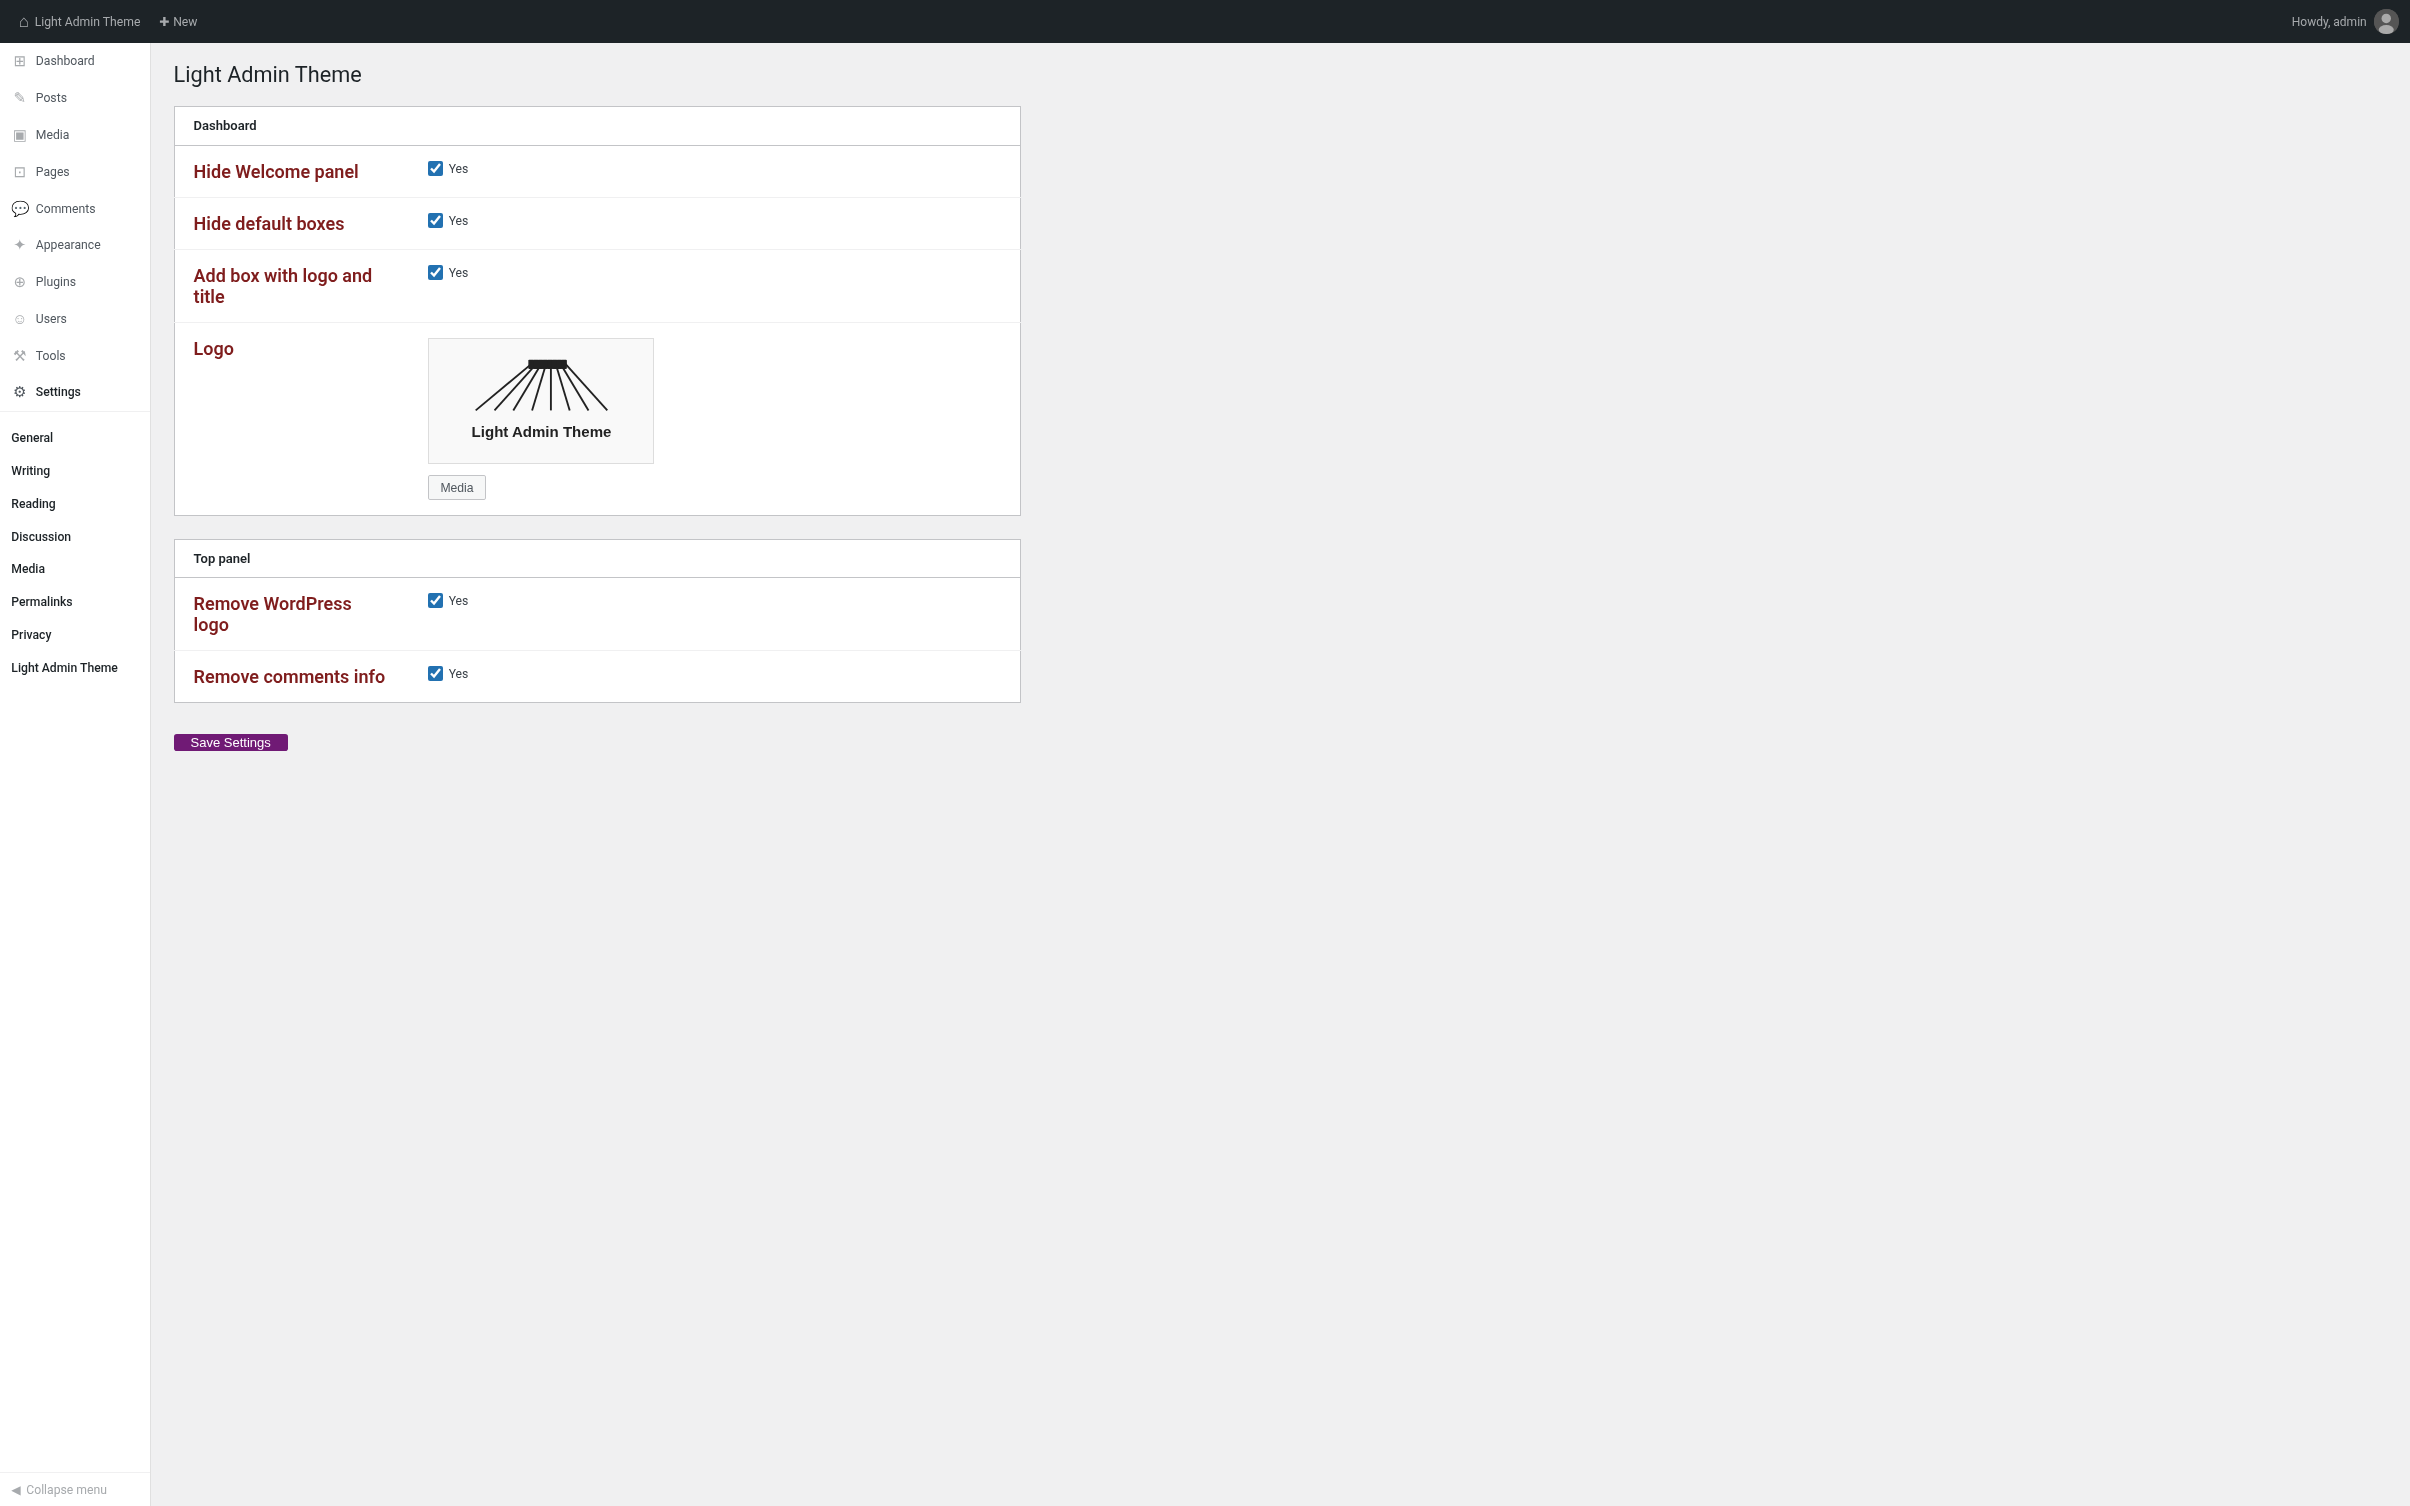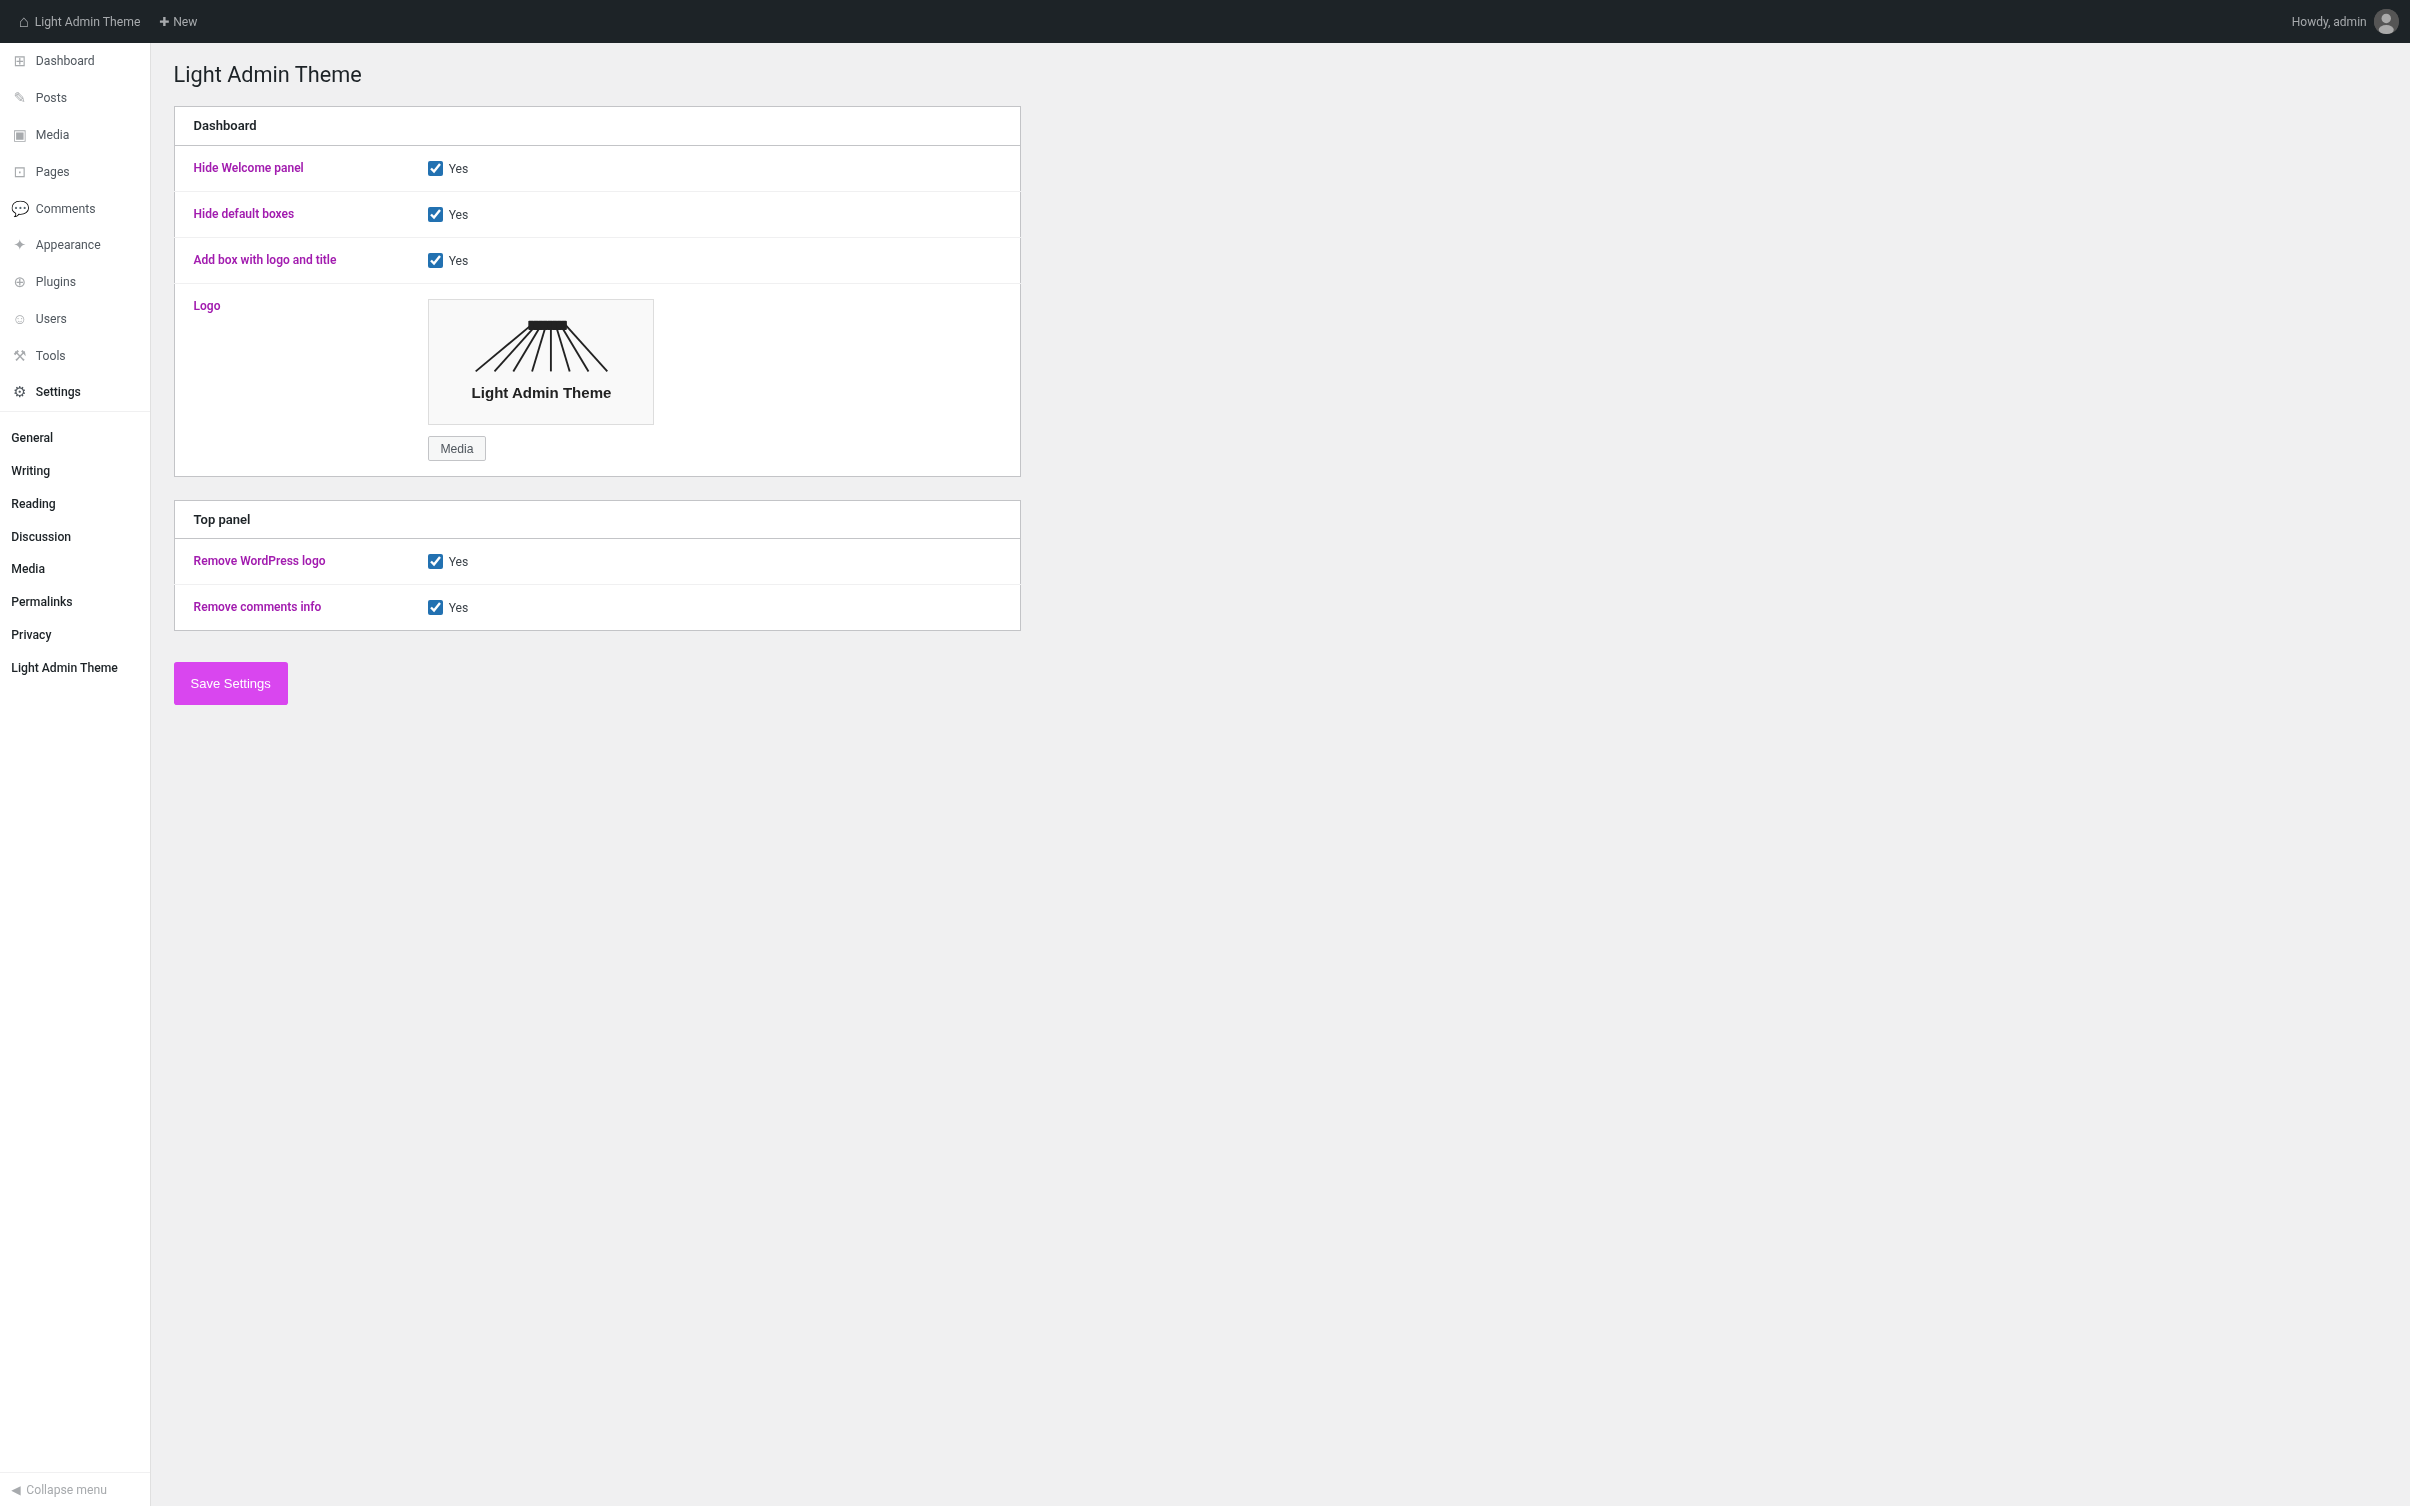--- a/index.html
+++ b/index.html
@@ -89,22 +89,22 @@
       width: 100%;
       max-width: 847px;
       margin-bottom: 22.6px;
     }
     .settings-table tr { border-bottom: 0.9px solid #f0f0f1; }
     .settings-table tr:last-child { border-bottom: none; border-radius: 30px; }
     .settings-table th {
       text-align: left;
       padding: 15px 19px;
       font-weight: 600;
-      font-size: 12px;
-      color: #a21caf;
+      font-size: 18px;
+      color: #7f1d1d;
       width: 235px;
       vertical-align: top;
     }
     .settings-table td {
       padding: 15px 19px;
       vertical-align: top;
     }
 
     .checkbox-row { display: flex; align-items: flex-end; gap: 5.6px; }
     .checkbox-row input[type="checkbox"] { width: 15px; height: 15px; accent-color: #2271b1; cursor: pointer; }
@@ -130,24 +130,24 @@
       border: 0.9px solid #c3c4c7;
       color: #50575e;
       padding: 4.7px 11.3px;
       font-size: 12.2px;
       cursor: pointer;
       border-radius: 1.9px;
     }
 
     
     .save-button {
-      background: #d946ef;
+      background: #701a75;
       color: #fff;
       border: none;
-      padding: 14px 17px;
+      padding: 1px 17px;
       font-size: 13px;
       cursor: pointer;
       border-radius: 2.8px;
       margin-top: 7.5px;
       margin-bottom: 37px;
     }
 
     
     #wpfooter {
       padding: 11.3px 22.6px;

